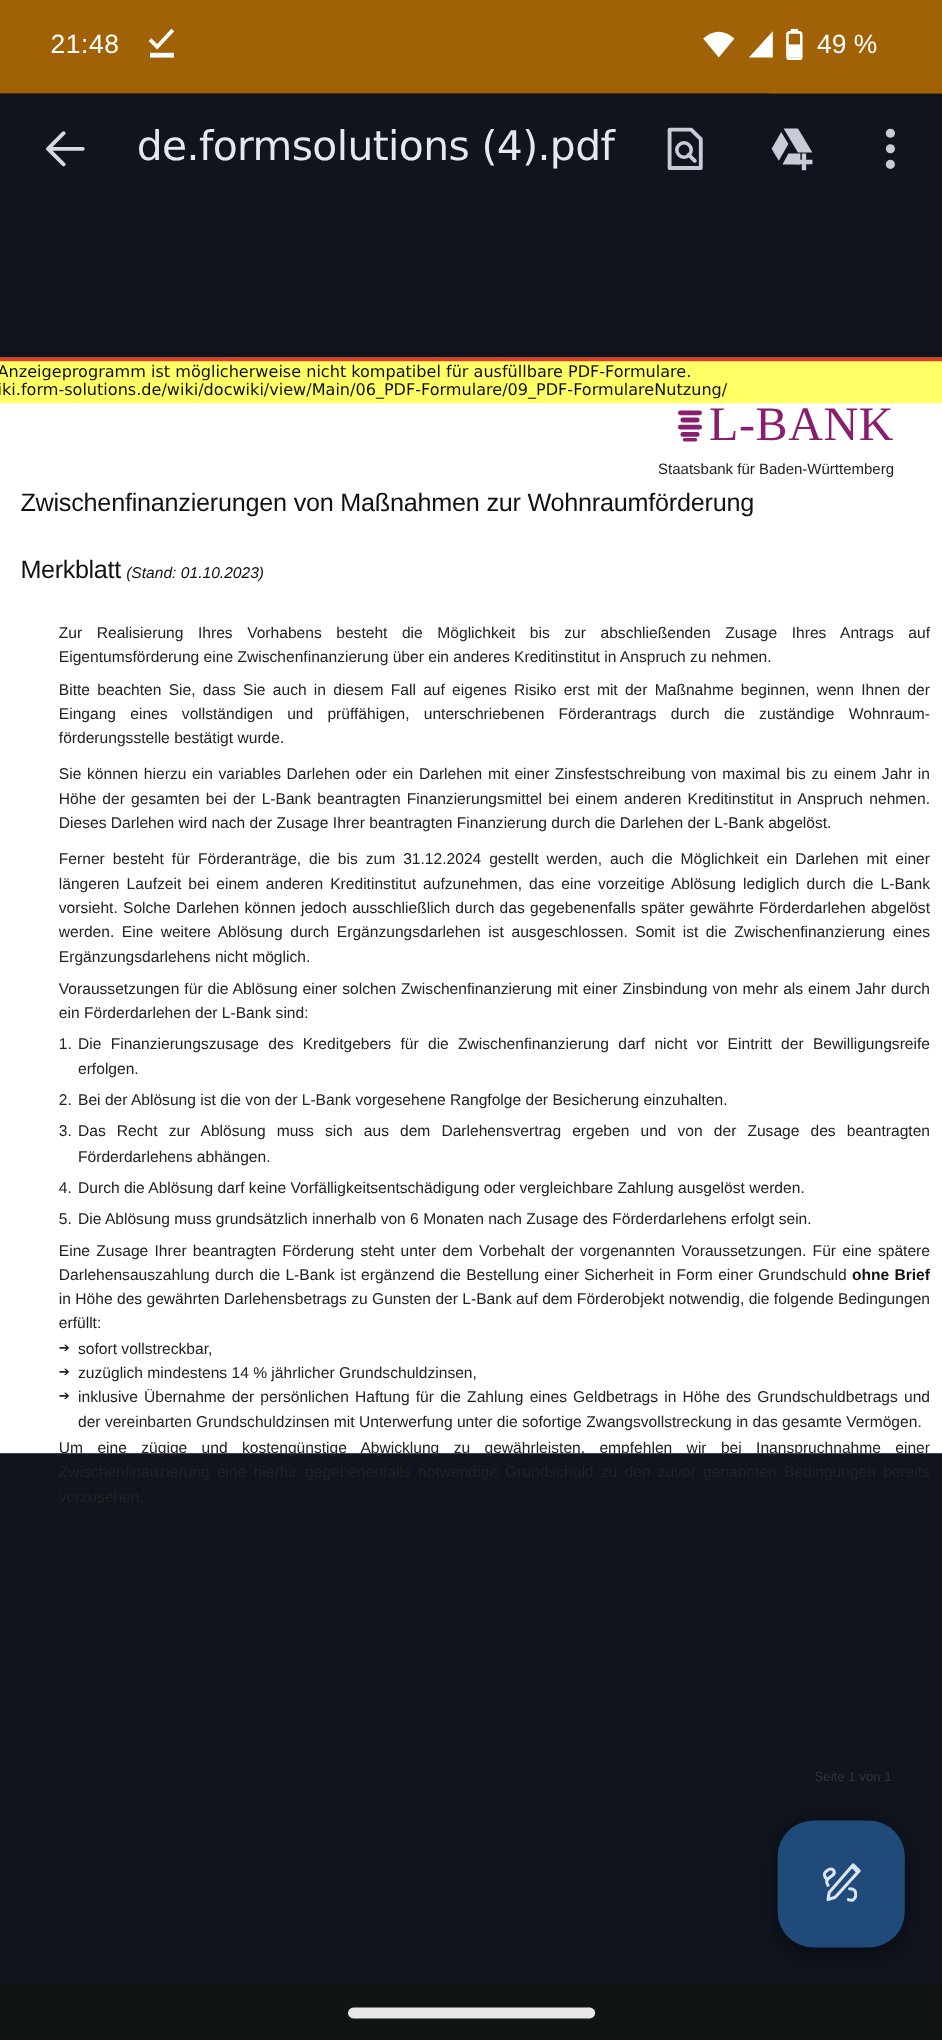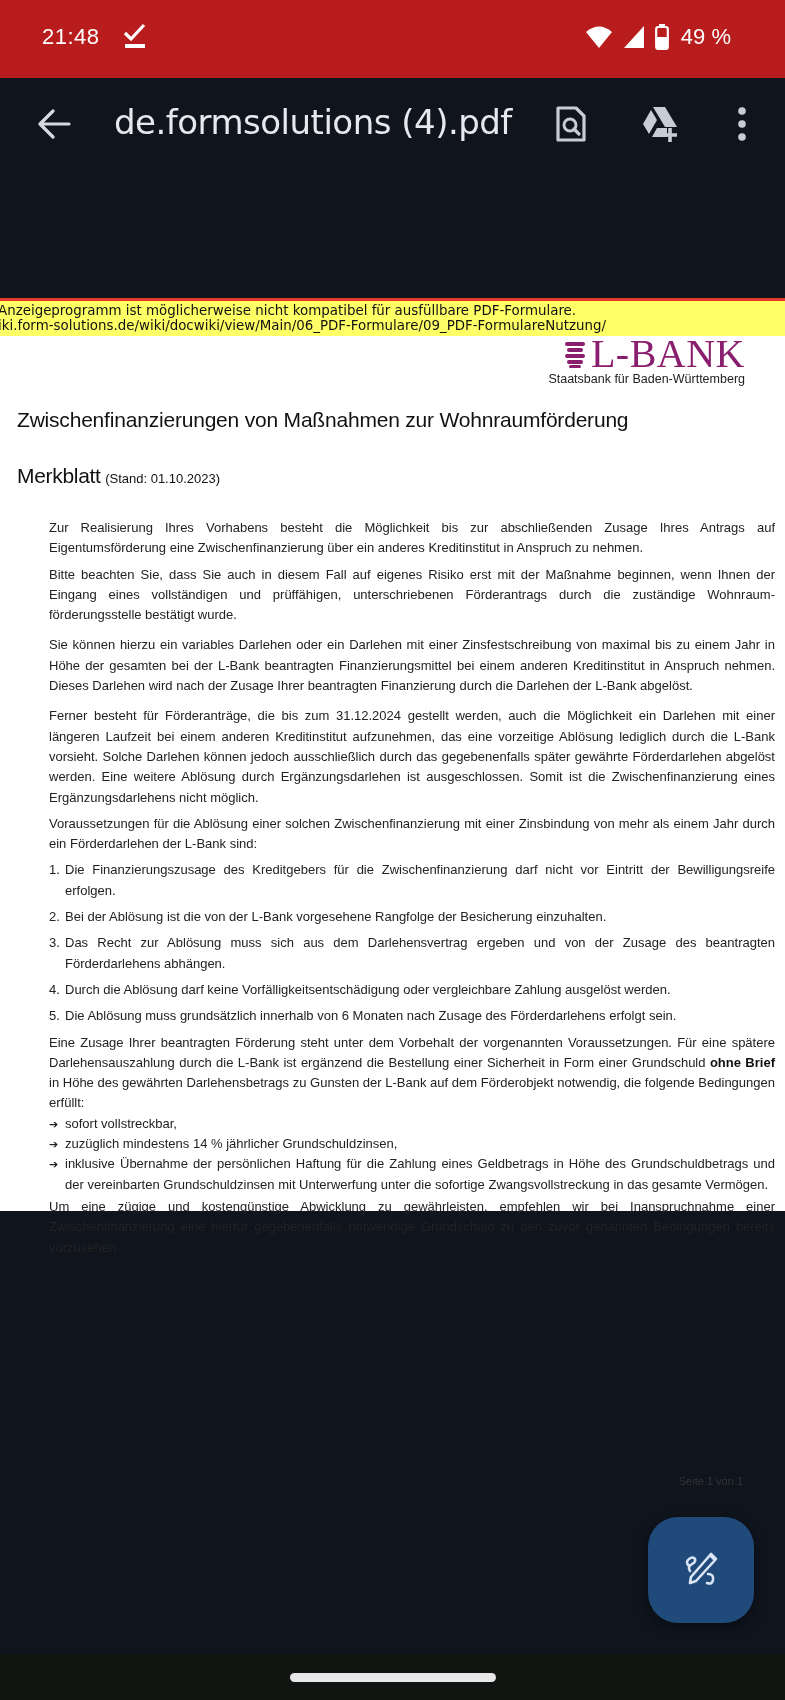--- a/index.html
+++ b/index.html
@@ -1,45 +1,45 @@
 <!DOCTYPE html>
 <html><head>
 <meta charset="utf-8">
 <style>
   * { box-sizing: border-box; margin: 0; padding: 0; }
   html, body { width: 785px; height: 1700px; overflow: hidden; background: #0f141d; }
   body { position: relative; font-family: "Liberation Sans", sans-serif; }
 
-  .status-bar { position: absolute; top: 0; left: 0; width: 785px; height: 78px; background: #b91c1c; color: #fff; }
+  .status-bar { position: absolute; top: 0; left: 0; width: 785px; height: 78px; background: #a16207; color: #fff; }
   .status-time { position: absolute; left: 42px; top: 24px; font-size: 22px; letter-spacing: 0.5px; }
   .status-check { position: absolute; left: 122px; top: 20px; width: 26px; height: 32px; }
   .status-right { position: absolute; right: 54px; top: 24px; display: flex; align-items: center; gap: 10px; }
   .status-batt-text { font-size: 22px; margin-left: 2px; }
 
   .app-bar { position: absolute; top: 78px; left: 0; width: 641px; height: 92px; background: #0f141d; }
   .back-btn { position: absolute; left: 32px; top: 24px; width: 44px; height: 44px; display: flex; align-items: center; justify-content: center; cursor: pointer; }
   .app-title { position: absolute; left: 114px; top: 24px; color: #e6e8ee; font-size: 34px; font-family: "DejaVu Sans", sans-serif; letter-spacing: -0.5px; }
   .icon-btn { position: absolute; top: 22px; width: 48px; height: 48px; display: flex; align-items: center; justify-content: center; cursor: pointer; }
 
   .viewer { position: absolute; top: 170px; left: 0; width: 785px; height: 1338px; background: #0f141d; }
 
   .warn-banner { position: absolute; top: 298px; left: 0; width: 785px; height: 52px; background: #ffff66; border-top: 3px solid #e33a2c; border-bottom: 3px solid #e33a2c; font-family: "DejaVu Sans", sans-serif; font-size: 13.4px; color: #111; line-height: 15px; padding-top: 2px; white-space: nowrap; overflow: hidden; }
   .warn-banner div { margin-left: -2px; }
 
   .page { position: absolute; top: 336px; left: 0; width: 785px; height: 875px; background: #fff; color: #1a1a1a; }
 
   .logo { position: absolute; right: 40px; top: 0px; text-align: right; }
   .logo-mark { display: flex; align-items: center; justify-content: flex-end; }
   .logo-text { font-family: "Liberation Serif", serif; color: #8a1e6e; font-size: 40px; line-height: 36px; letter-spacing: 0.5px; }
-  .logo-sub { font-size: 12.5px; color: #222; margin-top: 0; }
+  .logo-sub { font-size: 12.5px; color: #222; margin-top: 12px; }
 
   .doc-title { position: absolute; left: 17px; top: 72px; font-size: 21px; color: #111; letter-spacing: -0.2px; }
   .doc-sub { position: absolute; left: 17px; top: 128px; }
   .doc-sub .big { font-size: 21px; color: #111; letter-spacing: -0.3px; }
-  .doc-sub .small { font-size: 13px; color: #111; }
+  .doc-sub .small { font-size: 13px; color: #111; font-style: italic; }
 
   .body-text { position: absolute; left: 17px; width: 726px; font-size: 13px; line-height: 20.3px; color: #222; text-align: justify; margin-left: 32px; }
   .body-text p { margin-bottom: 6px; }
   .body-text ol { list-style: none; }
   .body-text ol li { position: relative; padding-left: 16px; margin-bottom: 6px; }
   .body-text ol li .num { position: absolute; left: 0; top: 0; }
   .body-text ul { list-style: none; }
   .body-text ul li { position: relative; padding-left: 16px; }
   .body-text ul li .arr { position: absolute; left: 0; top: 0; font-size: 11px; }
   .body-text b { font-weight: bold; color: #111; }

